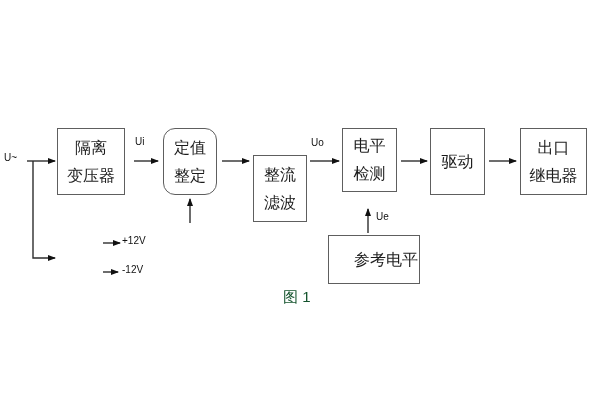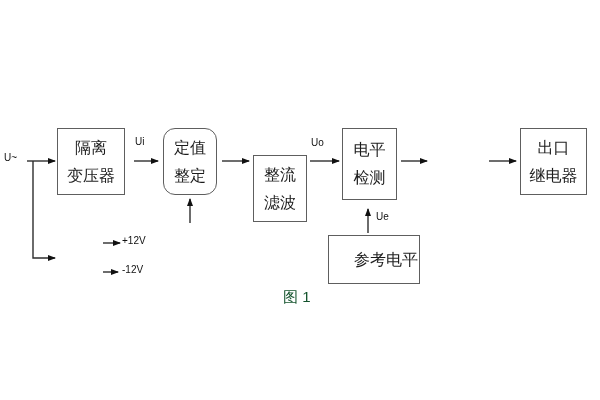--- a/index.html
+++ b/index.html
@@ -14,21 +14,21 @@
     position:absolute;box-sizing:border-box;border:1.5px solid #5e5e5e;background:#ffffff;
     display:flex;flex-direction:column;align-items:center;justify-content:center;
     gap:12px;font-size:16px;line-height:1;color:#1c1c1c;white-space:nowrap;
   }
   .sig{position:absolute;font-size:10px;line-height:1;color:#111111;white-space:nowrap;}
   .caption{position:absolute;font-size:15px;line-height:1;color:#14532d;white-space:nowrap;}
   
   .b-isolation{left:57px;top:128px;width:68px;height:67px;}
   .b-setpoint{left:163px;top:128px;width:54px;height:67px;border-radius:12px;}
   .b-rectify{left:253px;top:128px;width:54px;height:67px;margin-top:27px;}
-  .b-level{left:342px;top:128px;width:55px;height:72px;}
+  .b-level{left:342px;top:128px;width:55px;height:64px;}
   .b-drive{left:430px;top:128px;width:55px;height:67px;}
   .b-relay{left:520px;top:128px;width:67px;height:67px;}
   .b-power{left:57px;top:225px;width:46px;height:67px;}
   .b-ratio{left:163px;top:225px;width:57px;height:67px;}
   .b-reference{left:328px;top:235px;width:92px;height:49px;padding-left:24px;}
   
   .l-uin{left:4px;top:153px;}
   .l-ui{left:135px;top:137px;}
   .l-uo{left:311px;top:138px;}
   .l-ue{left:376px;top:212px;}
@@ -73,20 +73,23 @@
   <div class="block b-rectify">
     <span>整流</span>
     <span>滤波</span>
   </div>
 
   <div class="block b-level">
     <span>电平</span>
     <span>检测</span>
   </div>
 
+  <div class="block b-drive">
+    <span>驱动</span>
+  </div>
 
   <div class="block b-relay">
     <span>出口</span>
     <span>继电器</span>
   </div>
 
 
 
   <div class="block b-reference">
     <span>参考电平</span>

